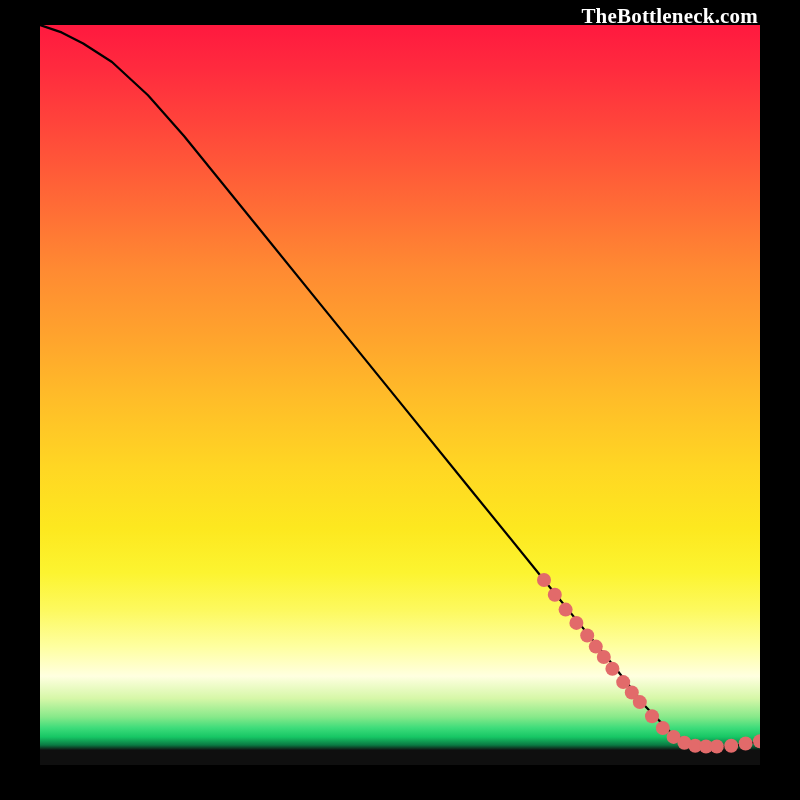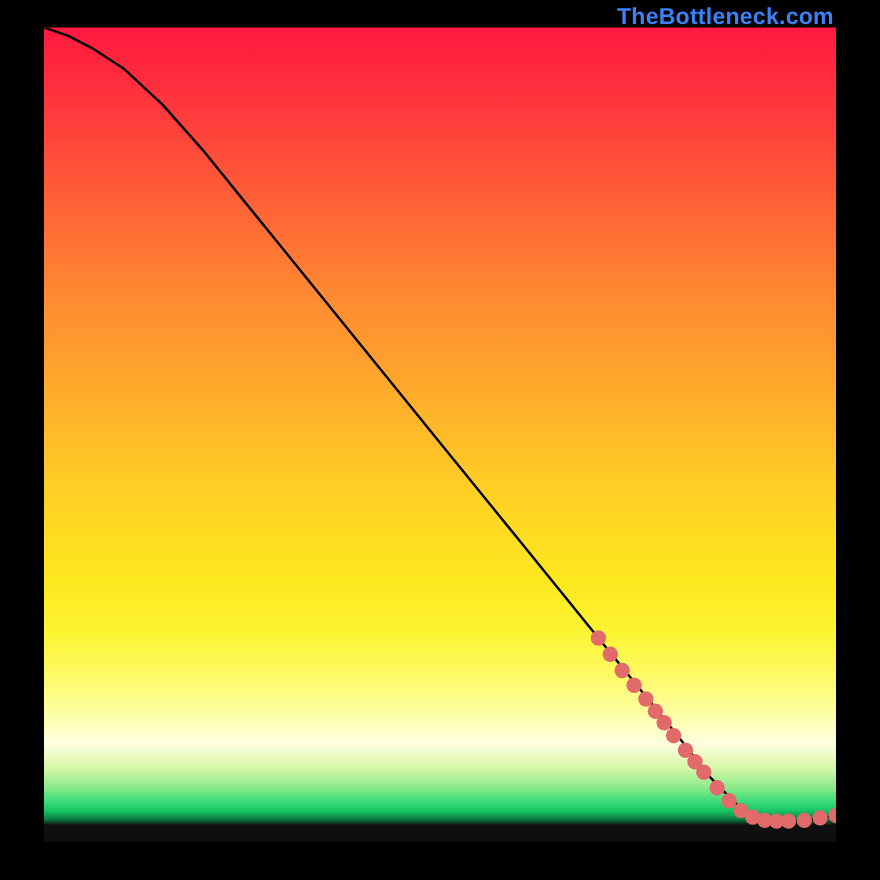--- a/index.html
+++ b/index.html
@@ -43,24 +43,24 @@
       #17c765 96.2%,
       #0a7a43 97.3%,
       #0f0f0f 98%,
       #0f0f0f 100%
     );
   }
   .watermark {
     position: absolute;
     top: 4px;
     right: 42px;
-    font-family: Liberation Sans, sans-serif;
+    font-family: Liberation Serif, serif;
     font-size: 21px;
     font-weight: 600;
-    color: #3b82f6;
+    color: #ffffff;
     letter-spacing: 0.2px;
     user-select: none;
   }
   svg.curve {
     position: absolute;
     left: 0;
     top: 0;
     width: 720px;
     height: 740px;
     pointer-events: none;

